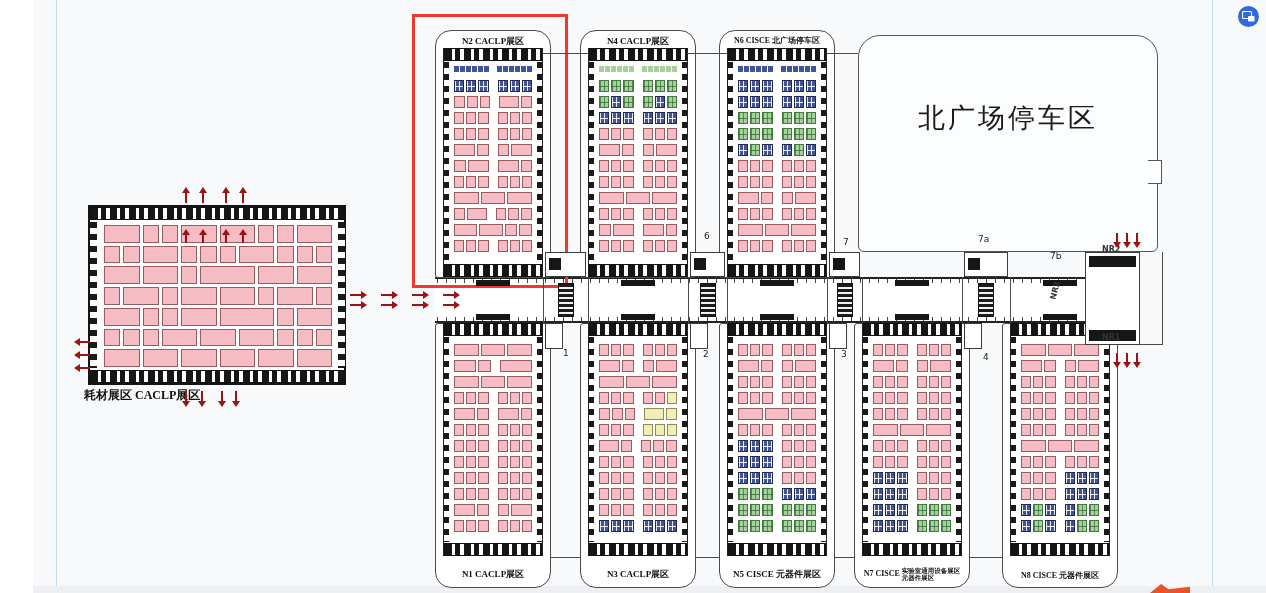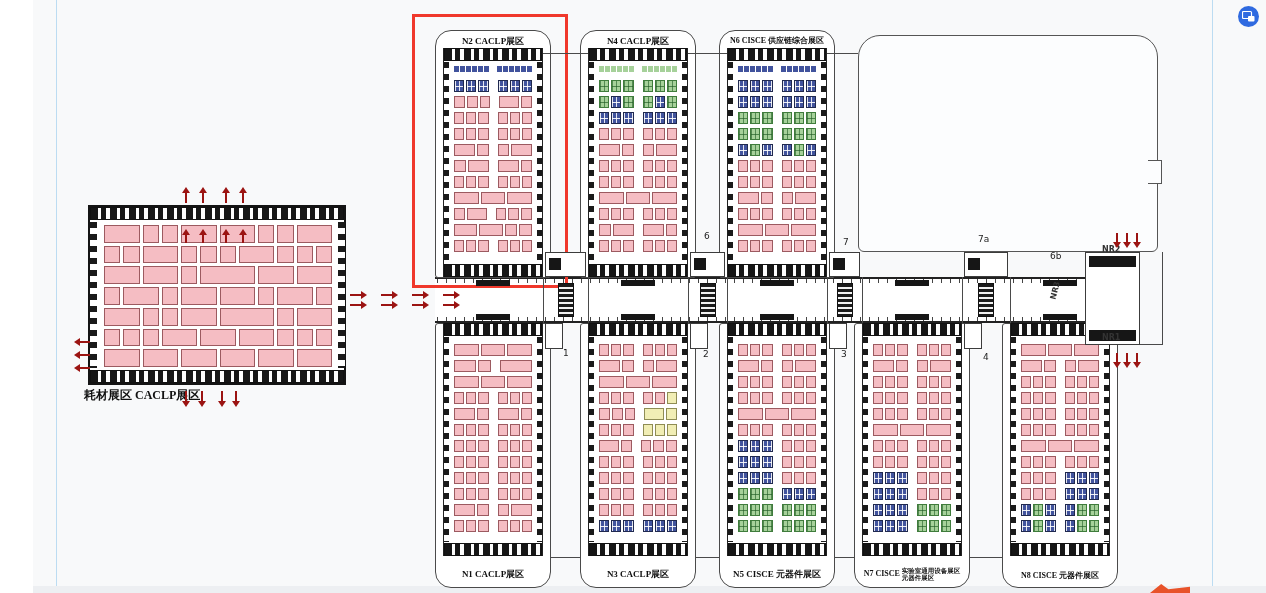--- a/index.html
+++ b/index.html
@@ -140,20 +140,21 @@
         <div class="ccell" style="grid-column: span 2;"></div>
         <div class="ccell" style="grid-column: span 2;"></div>
         <div class="ccell" style="grid-column: span 2;"></div>
         <div class="ccell" style="grid-column: span 2;"></div>
         <div class="ccell" style="grid-column: span 2;"></div>
       </div>
     <div id="central-label">耗材展区 CACLP展区</div>
 
     <div id="parking"></div>
     <div id="parking-notch"></div>
+    <div id="parking-label">北广场停车区</div>
 
     <div id="corridor"></div>
 
     <div id="highlight-box"></div>
 
     <div id="bottom-strip"></div>
     <div id="orange-mark"></div>
   <div class="hall-outline top" style="left: 435px; top: 30px; width: 116px; height: 248px;">
         <div class="hall-label" style="top: 4px; font-size: 9px;">N2 CACLP展区</div>
       </div>
@@ -383,21 +384,21 @@
             <div class="cell p" style="flex-grow: 1;"></div>
             <div class="cell p" style="flex-grow: 1;"></div>
             <div class="aisle"></div>
             <div class="cell p" style="flex-grow: 1;"></div>
             <div class="cell p" style="flex-grow: 1;"></div>
             <div class="cell p" style="flex-grow: 1;"></div>
           </div>
         </div>
       </div>
       <div class="hall-outline top" style="left: 719px; top: 30px; width: 116px; height: 248px;">
-        <div class="hall-label" style="top: 4px; font-size: 8px;">N6 CISCE 供应链综合展区</div>
+        <div class="hall-label" style="top: 4px; font-size: 8px;">N6 CISCE 北广场停车区</div>
       </div>
       <div class="hall-body" style="left: 727px; top: 48px; width: 100px; height: 229px;">
         <div class="band" style="top: 0px;"></div>
         <div class="band" style="bottom: 0px; top: auto;"></div>
         <div class="side" style="left: 0px; top: 14px; bottom: 14px;"></div>
         <div class="side" style="right: 0px; top: 14px; bottom: 14px;"></div>
         <div class="booths" style="top: 16px; height: 192px;">
           <div class="strip-row">
             <div class="strip-g6">
               <div class="strip-sq" style="background: rgb(65, 83, 157);"></div>
@@ -1100,21 +1101,21 @@
       <div class="box" style="left: 829px; top: 323px; width: 18px; height: 26px;"></div>
       <div class="thinline" style="left: 962px; top: 277px; width: 1px; height: 46px;"></div>
       <div class="thinline" style="left: 1010px; top: 277px; width: 1px; height: 46px;"></div>
       <div class="stair" style="left: 978px; top: 283px; width: 16px; height: 34px;"></div>
       <div class="box" style="left: 964px; top: 252px; width: 44px; height: 25px;"></div>
       <div class="blk" style="left: 968px; top: 258px; width: 12px; height: 12px;"></div>
       <div class="box" style="left: 964px; top: 323px; width: 18px; height: 26px;"></div>
       <div class="marker" style="left: 704px; top: 231px;">6</div>
       <div class="marker" style="left: 843px; top: 237px;">7</div>
       <div class="marker" style="left: 978px; top: 234px;">7a</div>
-      <div class="marker" style="left: 1050px; top: 251px;">6b</div>
+      <div class="marker" style="left: 1050px; top: 251px;">7b</div>
       <div class="marker" style="left: 563px; top: 348px;">1</div>
       <div class="marker" style="left: 703px; top: 349px;">2</div>
       <div class="marker" style="left: 841px; top: 349px;">3</div>
       <div class="marker" style="left: 983px; top: 352px;">4</div>
       <div class="box" style="left: 1085px; top: 252px; width: 55px; height: 93px;"></div>
       <div class="blk" style="left: 1089px; top: 256px; width: 47px; height: 11px;"></div>
       <div class="blk" style="left: 1089px; top: 330px; width: 47px; height: 11px;"></div>
       <div class="thinline" style="left: 1162px; top: 252px; width: 1px; height: 93px;"></div>
       <div class="thinline" style="left: 1140px; top: 344px; width: 23px; height: 1px;"></div>
       <div class="nrlab" style="left: 1102px; top: 245px;">NR2</div>

